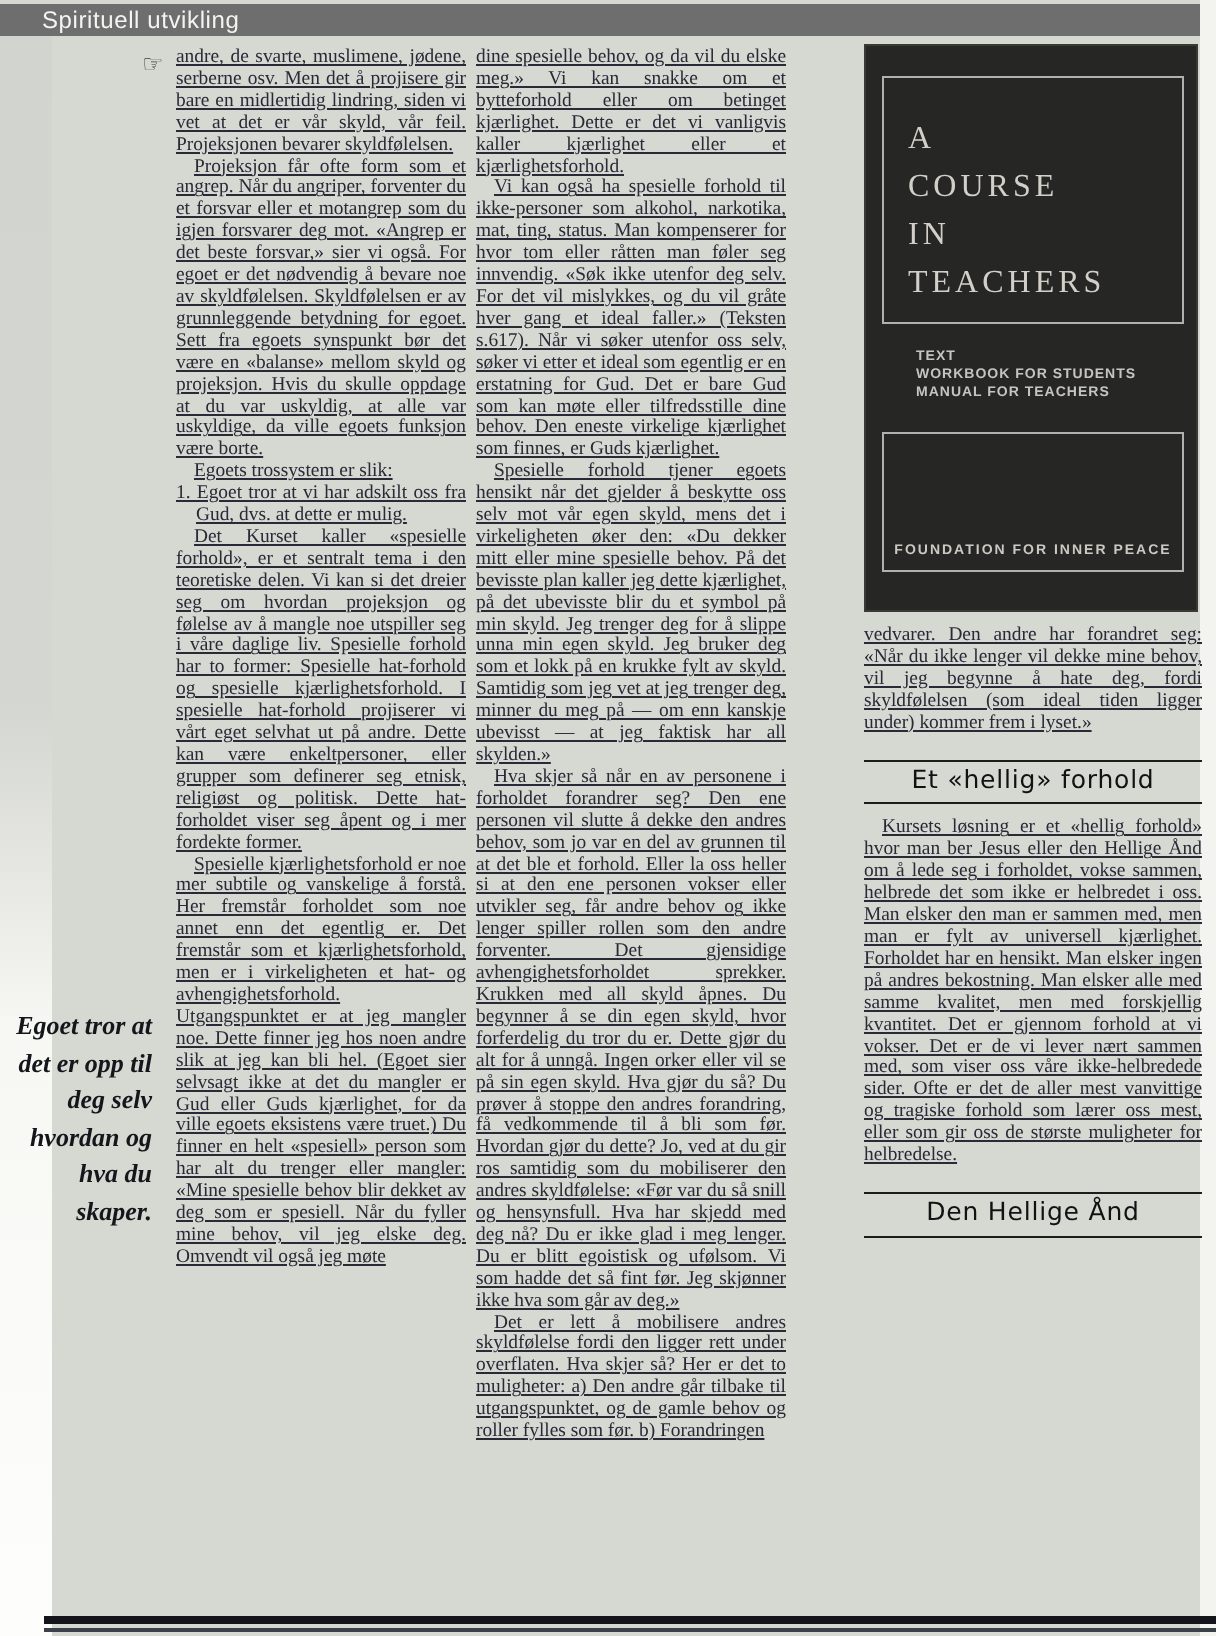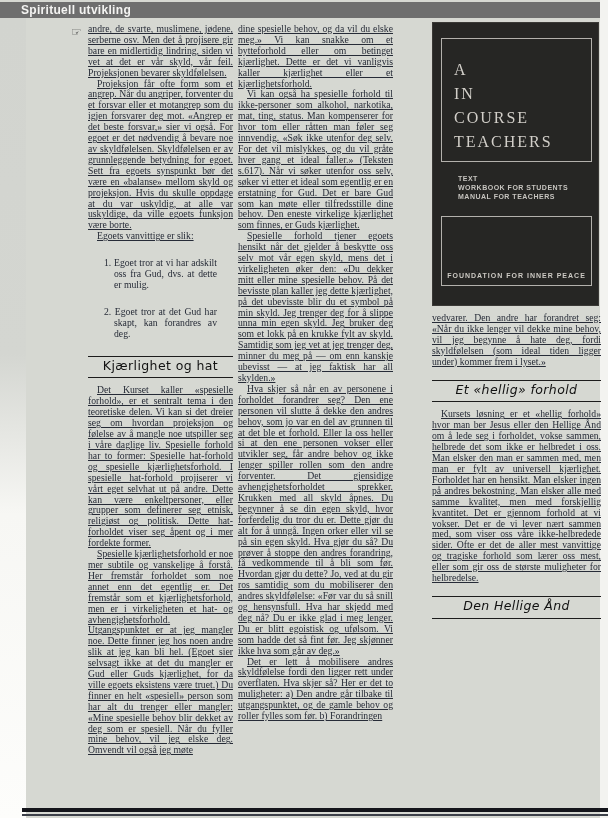--- a/index.html
+++ b/index.html
@@ -8,39 +8,39 @@
     background:#d6d8d2;
     font-family:"Liberation Serif", serif;
   }
   
   .right-margin { position:absolute; top:0; right:0; width:8px; height:818px; background:#f3f3f0; }
   .left-margin  { position:absolute; top:18px; left:0; width:26px; height:800px;
     background:linear-gradient(180deg,#d2d4cf 0%,#d4d6d1 42%,#f7f7f4 62%,#fdfdfb 100%); }
   
   .header-bar { position:absolute; top:2px; left:0; width:600px; height:16px; background:#6e6e6e; }
   .header-bar span {
-    display:block; font-family:"Liberation Sans", sans-serif; font-weight:bold;
+    display:block; font-family:"Liberation Sans", sans-serif; font-weight:normal;
     font-size:12px; line-height:16px; color:#f4f4f2; padding-left:21px; letter-spacing:.3px;
   }
   
   .col { position:absolute; top:24px; font-size:9.7px; line-height:10.9px; color:#262b37;
          text-align:justify; overflow:hidden; }
   .col1 { left:88px;  width:145px; height:772px; }
   .col2 { left:238px; width:155px; height:772px; }
   .col3 { left:432px; width:169px; top:22px; height:784px; }
   p.para { margin:0;text-decoration:underline; }
   .indent { text-indent:9px; }
-  .li { margin:16px; padding-left:10px; text-indent:-10px; }
+  .li { margin:0; padding-left:10px; text-indent:-10px;text-decoration:underline; }
   .sec-heading {
     font-family:"DejaVu Sans", sans-serif; font-size:12.5px; letter-spacing:.4px;
     text-align:center; color:#121212;
     border-top:1.5px solid #1c1c1c; border-bottom:1.5px solid #1c1c1c;
     padding:4px 2px 6px; margin:8px 0 7px;
   }
-  .mt-lg { margin-top:12px;font-style:italic; }
+  .mt-lg { margin-top:12px; }
   
   .pullquote {
     position:absolute; left:0; top:504px; width:76px; text-align:right;
     font-family:"Liberation Serif", serif; font-style:italic; font-weight:bold;
     font-size:13px; line-height:18.5px; color:#14161c;
   }
   .hand { position:absolute; left:71px; top:25px; font-size:12px; color:#3a3a3a;
           font-family:"DejaVu Sans", sans-serif; }
   
   .book-cover { position:relative; width:167px; height:284px; background:#262624;
@@ -70,49 +70,48 @@
 
   <div class="right-margin"></div>
   <div class="left-margin"></div>
 
   <div class="header-bar">
     <span>Spirituell utvikling</span>
   </div>
 
   <span class="hand">☞</span>
 
+  <div class="pullquote">Egoet tror at det er opp til deg selv hvordan og hva du skaper.</div>
 
   <div class="col col1">
     <p class="para">andre, de svarte, muslimene, jødene, serberne osv. Men det å projisere gir bare en midlertidig lindring, siden vi vet at det er vår skyld, vår feil. Projeksjonen bevarer skyldfølelsen.</p>
     <p class="para indent">Projeksjon får ofte form som et angrep. Når du angriper, forventer du et forsvar eller et motangrep som du igjen forsvarer deg mot. «Angrep er det beste forsvar,» sier vi også. For egoet er det nødvendig å bevare noe av skyldfølelsen. Skyldfølelsen er av grunnleggende betydning for egoet. Sett fra egoets synspunkt bør det være en «balanse» mellom skyld og projeksjon. Hvis du skulle oppdage at du var uskyldig, at alle var uskyldige, da ville egoets funksjon være borte.</p>
-    <p class="para indent">Egoets vanvittige er slik:</p>
+    <p class="para indent">Egoets trossystem er slik:</p>
     <div>
       <p class="li">1. Egoet tror at vi har adskilt oss fra Gud, dvs. at dette er mulig.</p>
-      <p class="li">2. Egoet tror at det Gud har skapt, kan forandres av deg.</p>
     </div>
-    <div class="sec-heading">Kjærlighet og hat</div>
     <p class="para indent">Det Kurset kaller «spesielle forhold», er et sentralt tema i den teoretiske delen. Vi kan si det dreier seg om hvordan projeksjon og følelse av å mangle noe utspiller seg i våre daglige liv. Spesielle forhold har to former: Spesielle hat-forhold og spesielle kjærlighetsforhold. I spesielle hat-forhold projiserer vi vårt eget selvhat ut på andre. Dette kan være enkeltpersoner, eller grupper som definerer seg etnisk, religiøst og politisk. Dette hat-forholdet viser seg åpent og i mer fordekte former.</p>
     <p class="para indent">Spesielle kjærlighetsforhold er noe mer subtile og vanskelige å forstå. Her fremstår forholdet som noe annet enn det egentlig er. Det fremstår som et kjærlighetsforhold, men er i virkeligheten et hat- og avhengighetsforhold. Utgangspunktet er at jeg mangler noe. Dette finner jeg hos noen andre slik at jeg kan bli hel. (Egoet sier selvsagt ikke at det du mangler er Gud eller Guds kjærlighet, for da ville egoets eksistens være truet.) Du finner en helt «spesiell» person som har alt du trenger eller mangler: «Mine spesielle behov blir dekket av deg som er spesiell. Når du fyller mine behov, vil jeg elske deg. Omvendt vil også jeg møte</p>
   </div>
 
   <div class="col col2">
     <p class="para">dine spesielle behov, og da vil du elske meg.» Vi kan snakke om et bytteforhold eller om betinget kjærlighet. Dette er det vi vanligvis kaller kjærlighet eller et kjærlighetsforhold.</p>
     <p class="para indent">Vi kan også ha spesielle forhold til ikke-personer som alkohol, narkotika, mat, ting, status. Man kompenserer for hvor tom eller råtten man føler seg innvendig. «Søk ikke utenfor deg selv. For det vil mislykkes, og du vil gråte hver gang et ideal faller.» (Teksten s.617). Når vi søker utenfor oss selv, søker vi etter et ideal som egentlig er en erstatning for Gud. Det er bare Gud som kan møte eller tilfredsstille dine behov. Den eneste virkelige kjærlighet som finnes, er Guds kjærlighet.</p>
     <p class="para indent">Spesielle forhold tjener egoets hensikt når det gjelder å beskytte oss selv mot vår egen skyld, mens det i virkeligheten øker den: «Du dekker mitt eller mine spesielle behov. På det bevisste plan kaller jeg dette kjærlighet, på det ubevisste blir du et symbol på min skyld. Jeg trenger deg for å slippe unna min egen skyld. Jeg bruker deg som et lokk på en krukke fylt av skyld. Samtidig som jeg vet at jeg trenger deg, minner du meg på — om enn kanskje ubevisst — at jeg faktisk har all skylden.»</p>
     <p class="para indent">Hva skjer så når en av personene i forholdet forandrer seg? Den ene personen vil slutte å dekke den andres behov, som jo var en del av grunnen til at det ble et forhold. Eller la oss heller si at den ene personen vokser eller utvikler seg, får andre behov og ikke lenger spiller rollen som den andre forventer. Det gjensidige avhengighetsforholdet sprekker. Krukken med all skyld åpnes. Du begynner å se din egen skyld, hvor forferdelig du tror du er. Dette gjør du alt for å unngå. Ingen orker eller vil se på sin egen skyld. Hva gjør du så? Du prøver å stoppe den andres forandring, få vedkommende til å bli som før. Hvordan gjør du dette? Jo, ved at du gir ros samtidig som du mobiliserer den andres skyldfølelse: «Før var du så snill og hensynsfull. Hva har skjedd med deg nå? Du er ikke glad i meg lenger. Du er blitt egoistisk og ufølsom. Vi som hadde det så fint før. Jeg skjønner ikke hva som går av deg.»</p>
     <p class="para indent">Det er lett å mobilisere andres skyldfølelse fordi den ligger rett under overflaten. Hva skjer så? Her er det to muligheter: a) Den andre går tilbake til utgangspunktet, og de gamle behov og roller fylles som før. b) Forandringen</p>
   </div>
 
   <div class="col col3">
     <div class="book-cover">
       <div class="bc-title-frame"></div>
       <div class="bc-title">
         <div>A</div>
+        <div>COURSE</div>
         <div>IN</div>
-        <div>COURSE</div>
         <div>TEACHERS</div>
       </div>
       <div class="bc-sub">
         <div>TEXT</div>
         <div>WORKBOOK FOR STUDENTS</div>
         <div>MANUAL FOR TEACHERS</div>
       </div>
       <div class="bc-lower-frame">
         <div class="bc-pub">FOUNDATION FOR INNER PEACE</div>
       </div>

